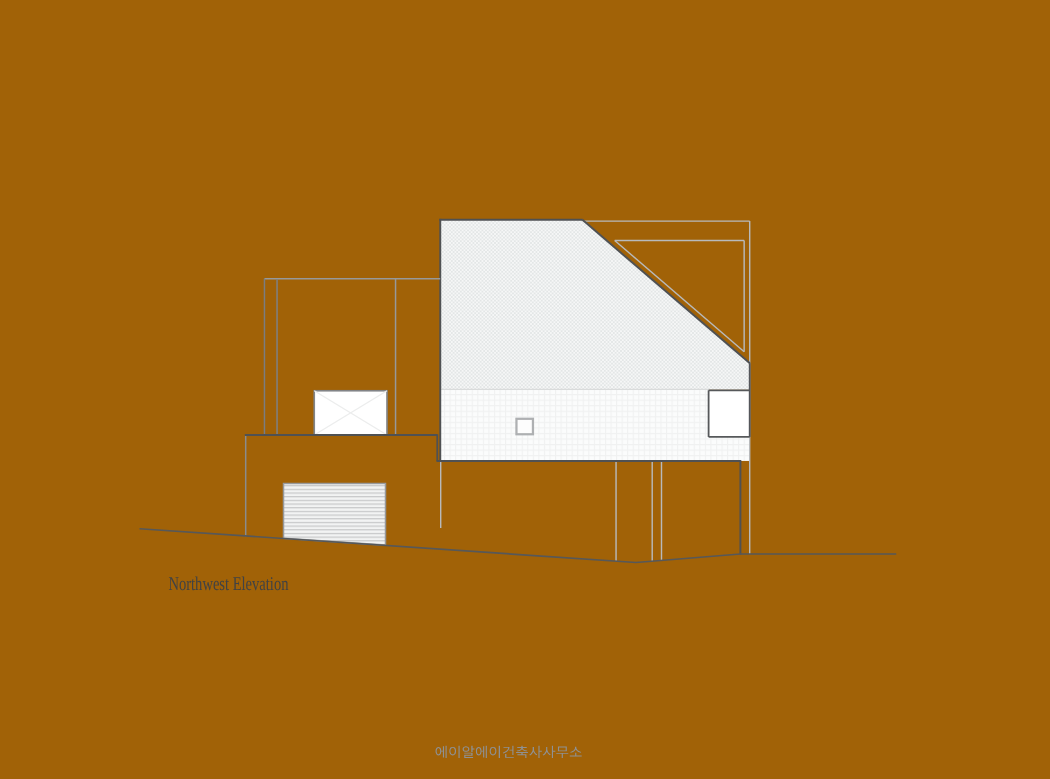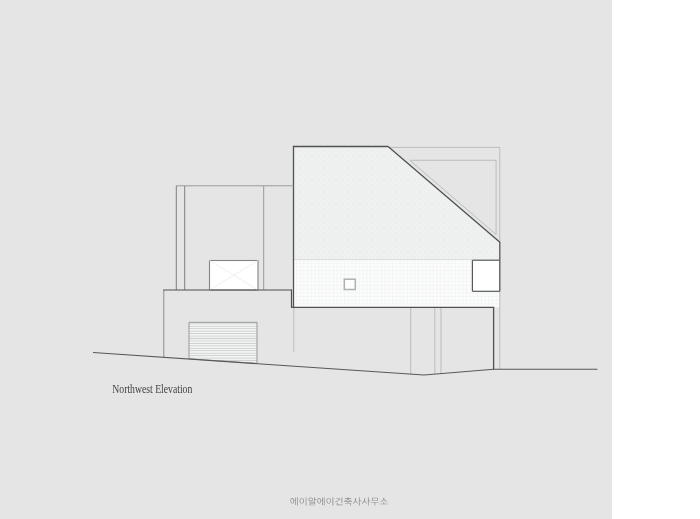--- a/index.html
+++ b/index.html
@@ -1,14 +1,14 @@
 <!DOCTYPE html>
 <html><head><meta charset="utf-8"><style>
 html,body{margin:0;padding:0;background:#ffffff;}
-#page{position:relative;width:612px;height:519px;background:#e5e5e5;overflow:hidden;}
+#page{position:relative;width:700px;height:519px;background:#a16207;overflow:hidden;}
 </style></head><body>
 <div id="page">
 <svg width="700" height="519" viewBox="0 0 700 519">
 <defs>
 <pattern id="xh" width="2.4" height="2.4" patternUnits="userSpaceOnUse">
   <rect width="2.4" height="2.4" fill="#f6f7f7"></rect>
   <path d="M0,0 L2.4,2.4 M2.4,0 L0,2.4" stroke="#e0e2e2" stroke-width="0.5" fill="none"></path>
 </pattern>
 <pattern id="gr" width="3.7" height="3.7" patternUnits="userSpaceOnUse">
   <rect width="3.7" height="3.7" fill="#fbfcfc"></rect>

